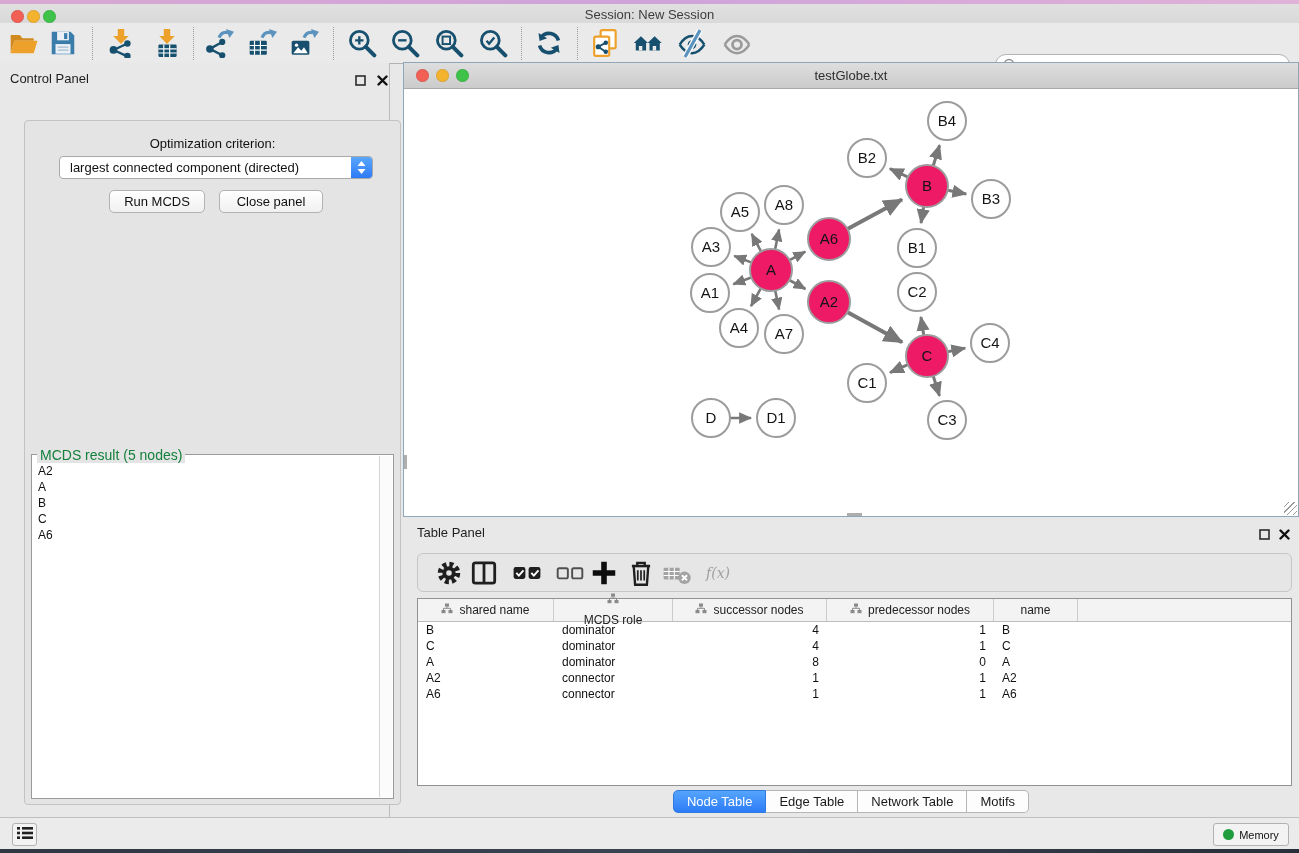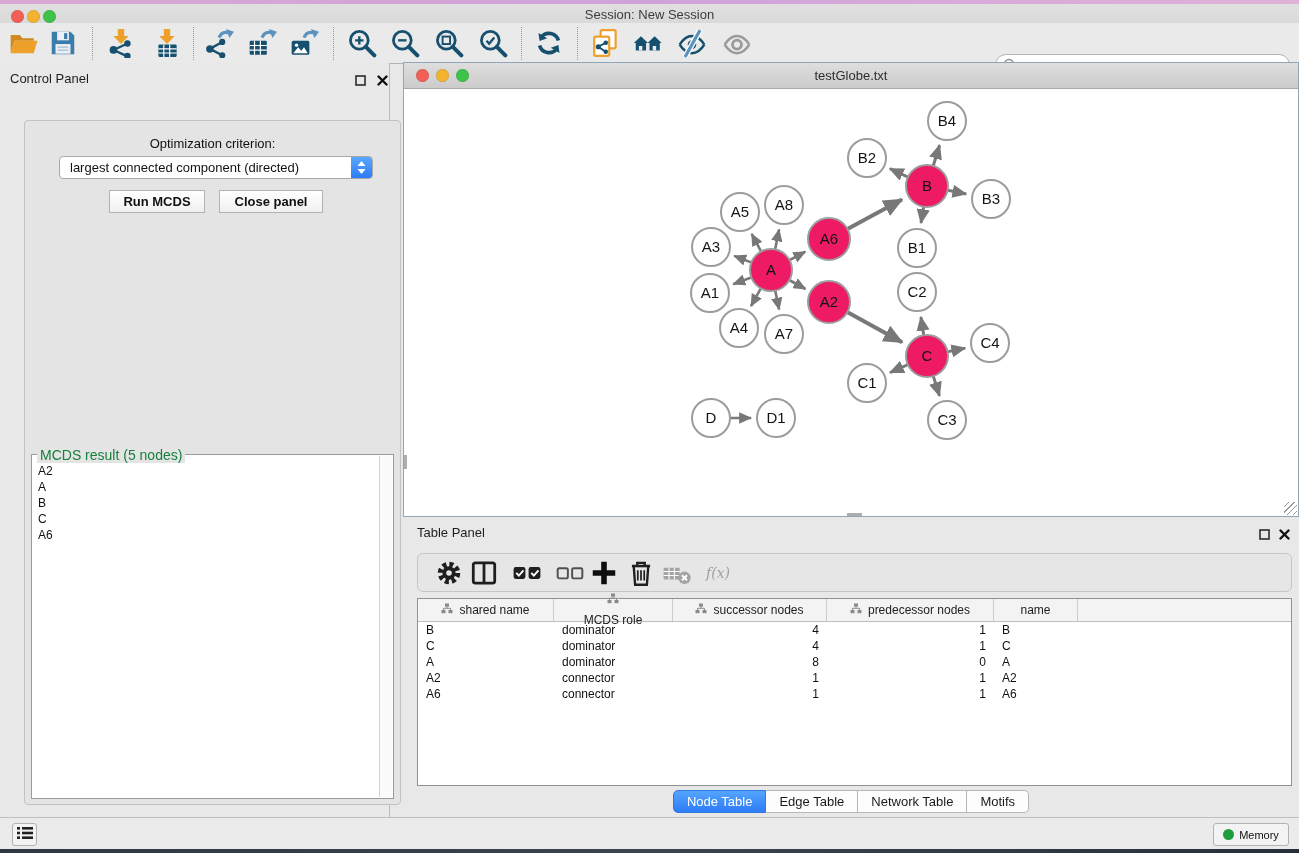--- a/index.html
+++ b/index.html
@@ -29,21 +29,21 @@
   .cp-tabs{position:absolute;left:0;top:31px;width:390px;display:flex;justify-content:center;padding-left:10px;box-sizing:border-box;}
   .tab{height:21px;line-height:21px;font-size:13px;color:#1a1a1a;background:#fdfdfd;border:1px solid #b6b6b6;border-left:none;padding:0 13px;text-align:center;}
   .tab:first-child{border-left:1px solid #b6b6b6;border-radius:5px 0 0 5px;}
   .tab:last-child{border-radius:0 5px 5px 0;}
   .tab.active{background:linear-gradient(#55a5fd,#2d7bf7);color:#fff;border-color:#2e7be0;}
   .cp-content{position:absolute;left:8px;top:57px;width:375px;height:683px;background:#e4e4e4;border:1px solid #c2c2c2;border-radius:4px;margin-left:16px;}
   .opt-label{position:absolute;left:0;top:15px;width:100%;text-align:center;font-size:13px;color:#111;}
   .dropdown{position:absolute;left:34px;top:35px;width:314px;height:23px;background:#fff;border:1px solid #a9a9a9;border-radius:4px;box-sizing:border-box;}
   .dropdown-text{position:absolute;left:10px;top:3px;font-size:13px;color:#111;}
   .dropdown-stepper{position:absolute;right:0;top:0;width:21px;height:21px;background:linear-gradient(#5aa7fd,#2d7bf7);border-radius:0 3px 3px 0;display:flex;flex-direction:column;align-items:center;justify-content:center;gap:1px;}
-  .btn{position:absolute;height:23px;background:linear-gradient(#ffffff,#f0f0f0);border:1px solid #b2b2b2;border-radius:0;font-size:13px;color:#111;display:flex;align-items:center;justify-content:center;box-sizing:border-box;font-weight:bold;}
+  .btn{position:absolute;height:23px;background:linear-gradient(#ffffff,#f0f0f0);border:1px solid #b2b2b2;border-radius:5px;font-size:13px;color:#111;display:flex;align-items:center;justify-content:center;box-sizing:border-box;}
   .result-box{position:absolute;left:6px;top:333px;width:361px;height:343px;background:#fff;border:1px solid #9a9a9a;}
   .result-legend{position:absolute;left:5px;top:-8px;background:#e4e4e4;padding:0 3px;font-size:14px;color:#15803d;}
   .result-list{position:absolute;left:2px;top:8px;right:14px;bottom:2px;overflow:hidden;font-size:12px;color:#111;}
   .result-item{height:16px;line-height:16px;padding-left:4px;}
   .result-scroll{position:absolute;right:1px;top:1px;width:12px;bottom:1px;background:#fbfbfb;border-left:1px solid #d4d4d4;}
 
   
   .net-frame{position:absolute;left:403px;top:62px;width:896px;height:455px;border:1px solid #8fa6b8;box-sizing:border-box;background:#fff;}
   .net-titlebar{position:absolute;left:0;top:0;width:100%;height:26px;background:linear-gradient(#dedede,#cbcbcb);border-bottom:1px solid #a9a9a9;box-sizing:border-box;}
   .net-title{position:absolute;width:100%;text-align:center;top:5px;font-size:13px;color:#2e2e2e;}

